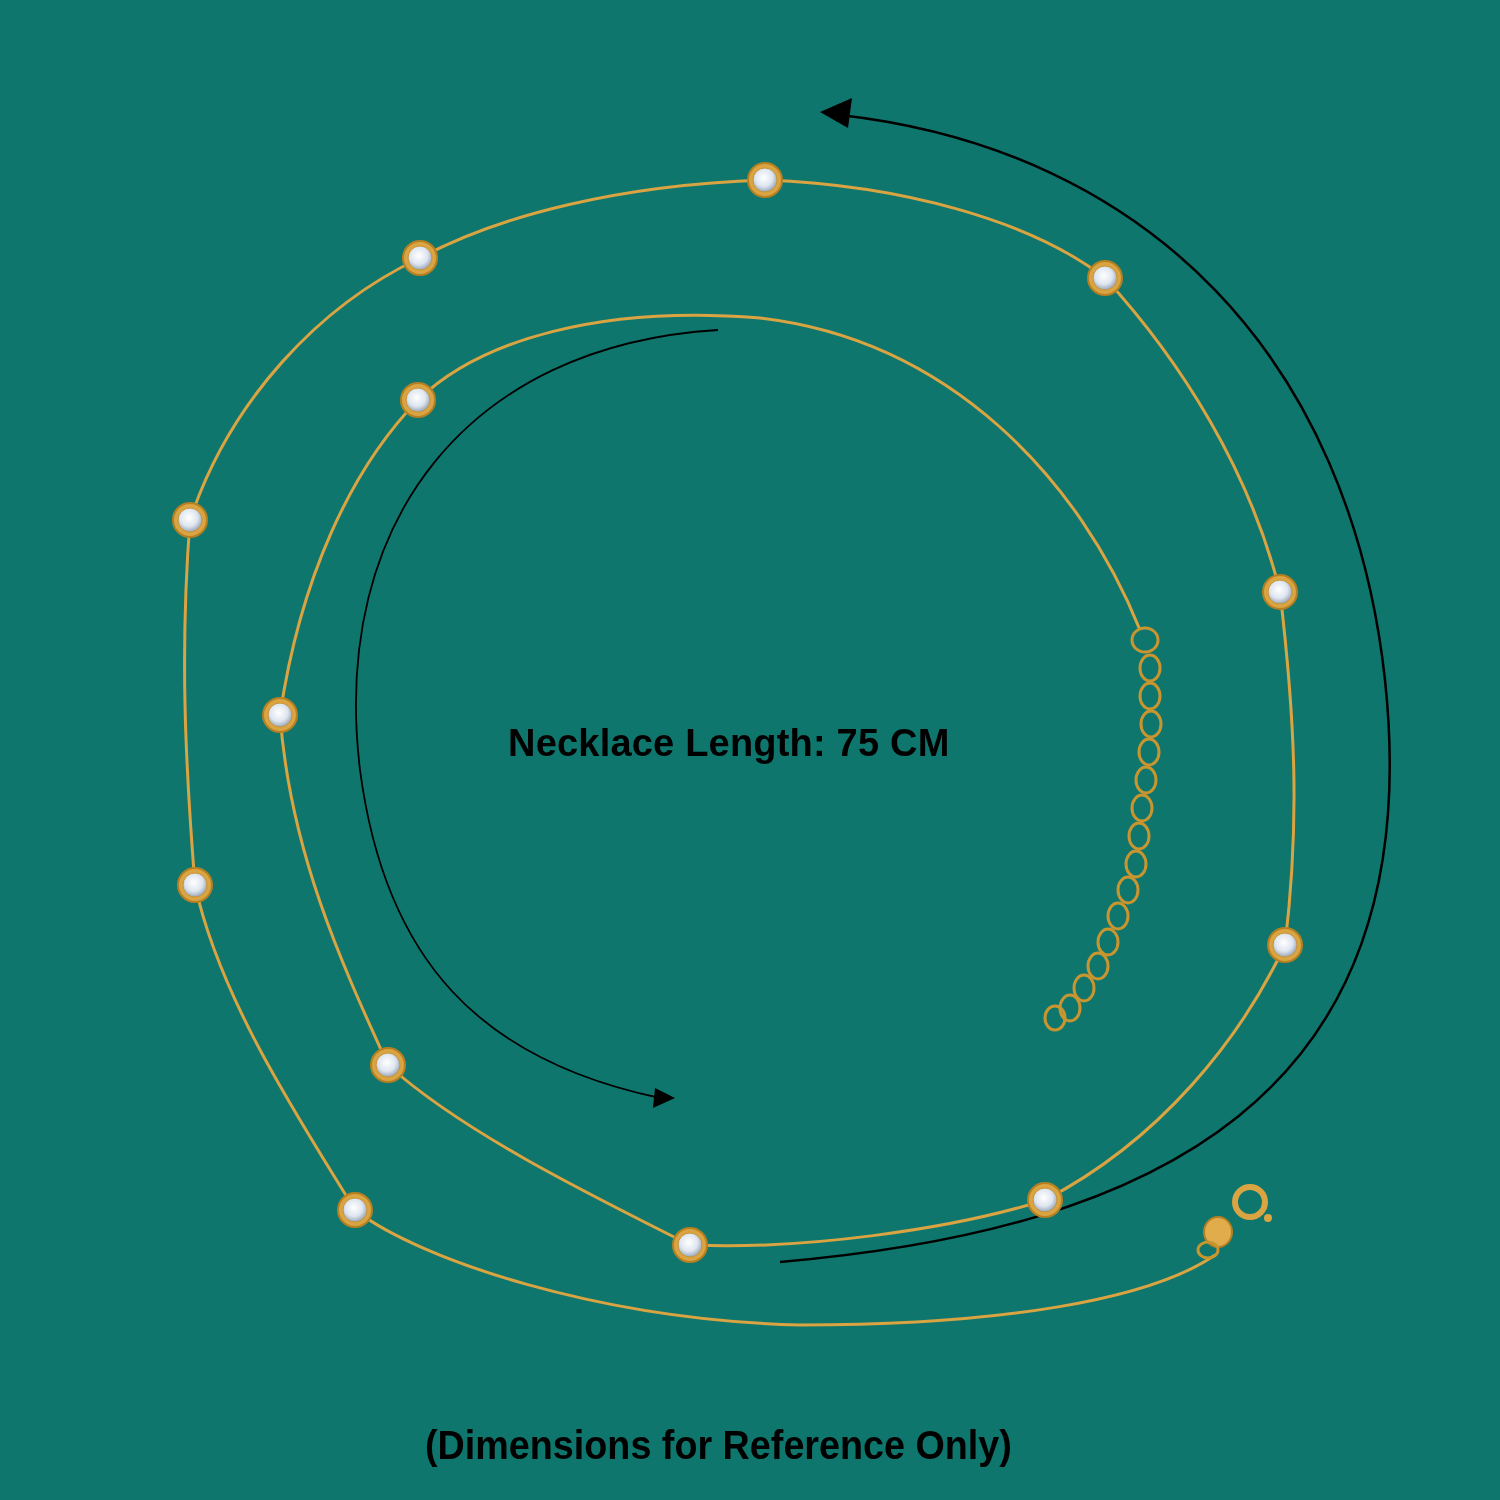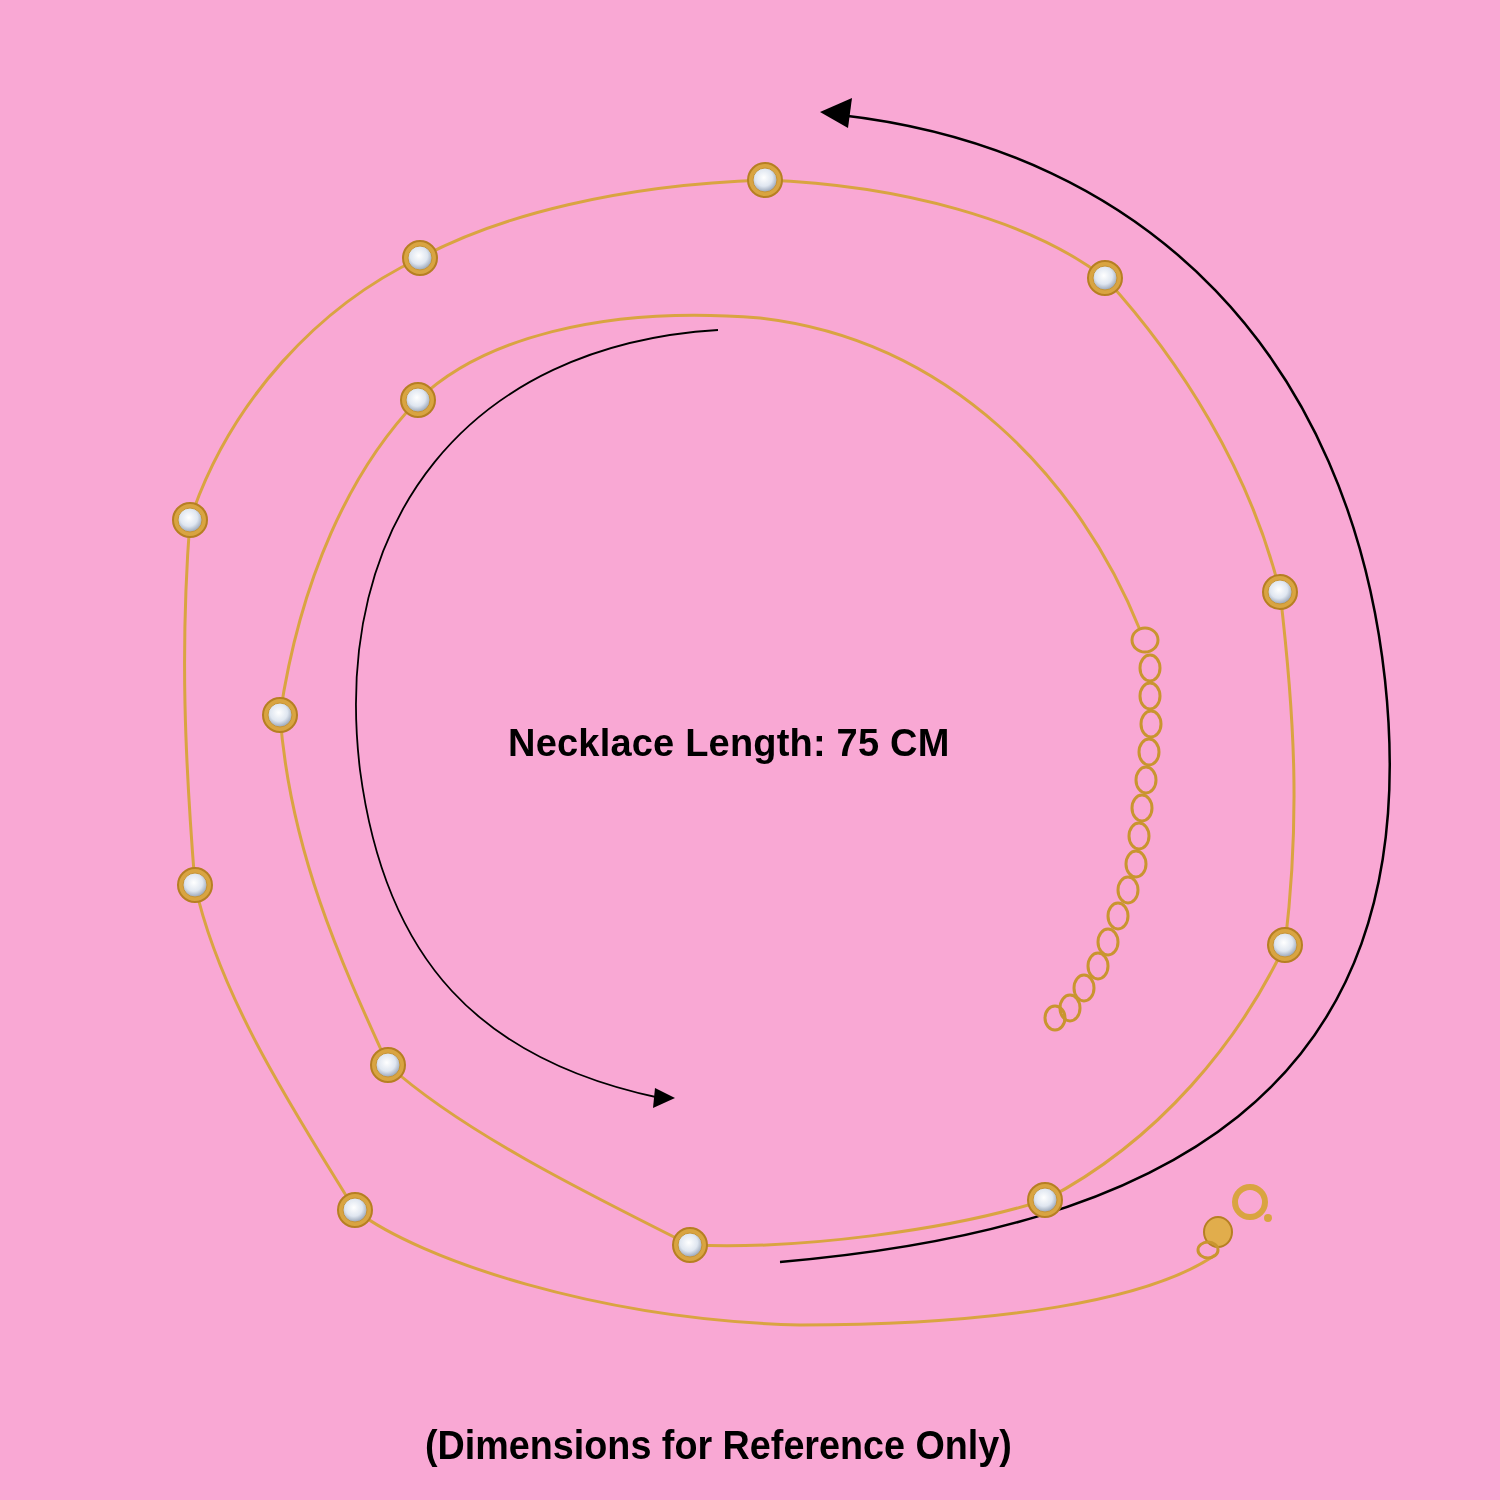--- a/index.html
+++ b/index.html
@@ -1,16 +1,16 @@
 <!DOCTYPE html>
 <html><head>
 <meta charset="utf-8">
 <style>
   html,body{margin:0;padding:0;background:#ffffff;}
-  .stage{position:relative;width:1500px;height:1500px;background:#f9a8d4;overflow:hidden;text-align:center;}
+  .stage{position:relative;width:1500px;height:1500px;background:#0f766e;overflow:hidden;text-align:center;}
   svg.art{position:absolute;left:0;top:0;width:1500px;height:1500px;}
   .label{position:absolute;font-family:"Liberation Sans",sans-serif;font-weight:bold;color:#000;white-space:nowrap;}
   .length-label{left:508px;top:722px;font-size:38px;letter-spacing:0.2px;}
   .disclaimer{left:425px;top:1422px;font-size:41px;transform:scaleX(0.92);transform-origin:left top;}
 </style>
 </head>
 <body>
 
 <div class="stage">
   <svg class="art" viewBox="0 0 1500 1500">

